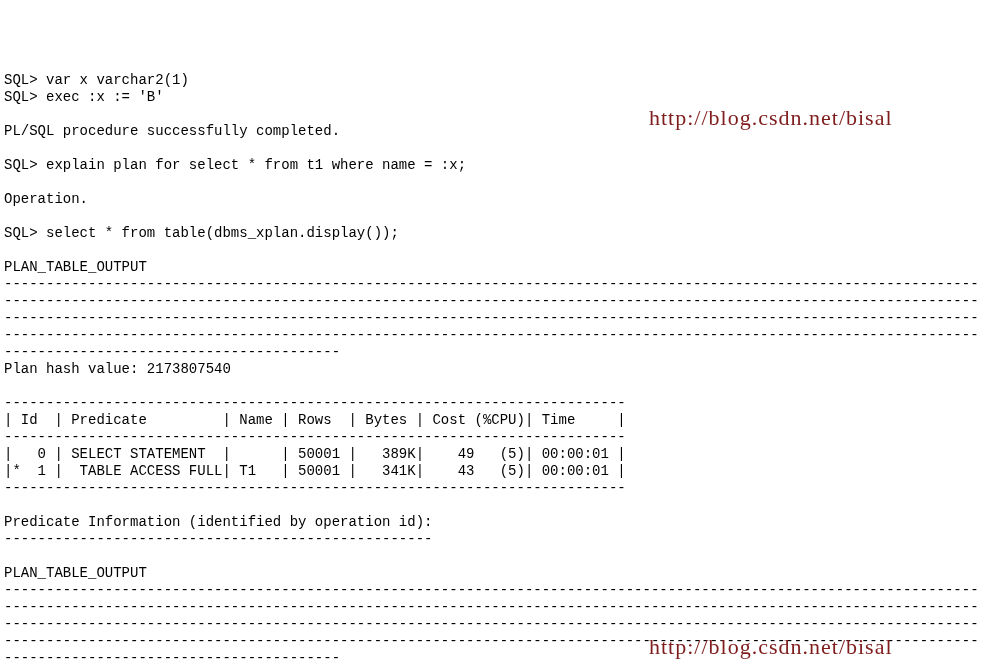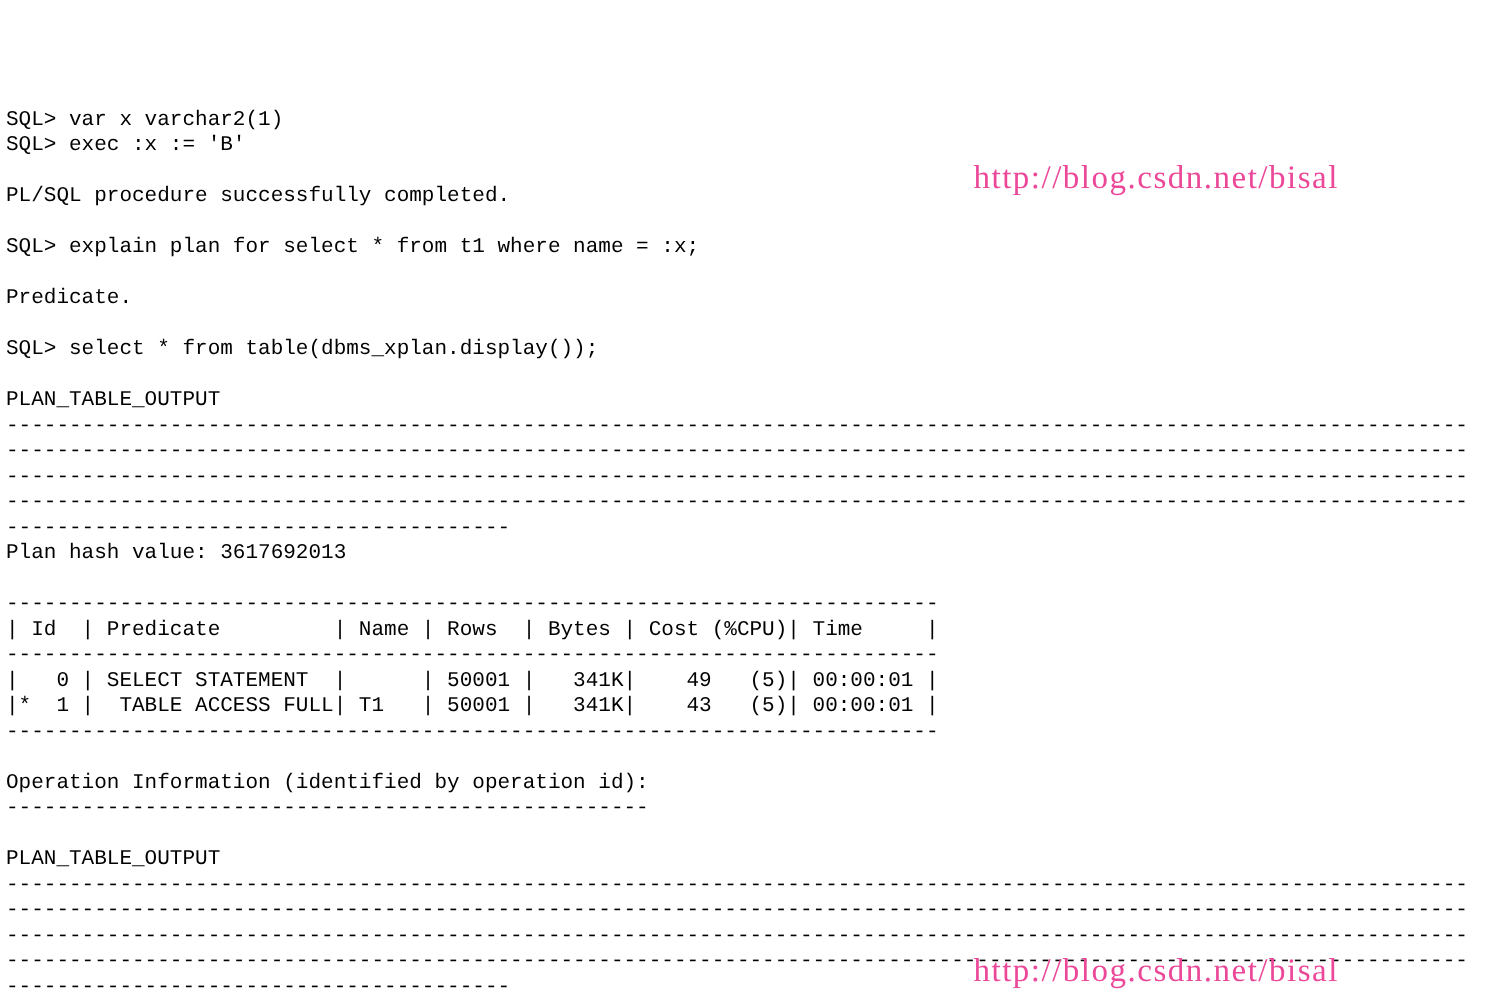--- a/index.html
+++ b/index.html
@@ -15,21 +15,21 @@
       color: #000000;
       padding: 4px;
       white-space: pre;
       position: relative;
       width: 1003px;
       height: 672px;
       overflow: hidden;
     }
     .watermark {
       position: absolute;
-      color: #ec4899;
+      color: #7f1d1d;
       font-family: Georgia, "Times New Roman", serif;
       font-size: 22px;
       letter-spacing: 1px;
       pointer-events: none;
       user-select: none;
     }
     .wm1 {
       top: 109px;
       left: 649px;
     }
@@ -43,40 +43,40 @@
 
 
 
 <div><span>SQL&gt; var x varchar2(1)</span>
 <span>SQL&gt; exec :x := 'B'</span>
 <span></span>
 <span>PL/SQL procedure successfully completed.</span>
 <span></span>
 <span>SQL&gt; explain plan for select * from t1 where name = :x;</span>
 <span></span>
-<span>Predicate.</span>
+<span>Operation.</span>
 <span></span>
 <span>SQL&gt; select * from table(dbms_xplan.display());</span>
 <span></span>
 <span>PLAN_TABLE_OUTPUT</span>
 <span>--------------------------------------------------------------------------------------------------------------------</span>
 <span>--------------------------------------------------------------------------------------------------------------------</span>
 <span>--------------------------------------------------------------------------------------------------------------------</span>
 <span>--------------------------------------------------------------------------------------------------------------------</span>
 <span>----------------------------------------</span>
-<span>Plan hash value: 3617692013</span>
+<span>Plan hash value: 2173807540</span>
 <span></span>
 <span>--------------------------------------------------------------------------</span>
 <span>| Id  | Predicate         | Name | Rows  | Bytes | Cost (%CPU)| Time     |</span>
 <span>--------------------------------------------------------------------------</span>
-<span>|   0 | SELECT STATEMENT  |      | 50001 |   341K|    49   (5)| 00:00:01 |</span>
+<span>|   0 | SELECT STATEMENT  |      | 50001 |   389K|    49   (5)| 00:00:01 |</span>
 <span>|*  1 |  TABLE ACCESS FULL| T1   | 50001 |   341K|    43   (5)| 00:00:01 |</span>
 <span>--------------------------------------------------------------------------</span>
 <span></span>
-<span>Operation Information (identified by operation id):</span>
+<span>Predicate Information (identified by operation id):</span>
 <span>---------------------------------------------------</span>
 <span></span>
 <span>PLAN_TABLE_OUTPUT</span>
 <span>--------------------------------------------------------------------------------------------------------------------</span>
 <span>--------------------------------------------------------------------------------------------------------------------</span>
 <span>--------------------------------------------------------------------------------------------------------------------</span>
 <span>--------------------------------------------------------------------------------------------------------------------</span>
 <span>----------------------------------------</span>
 <span></span>
 

